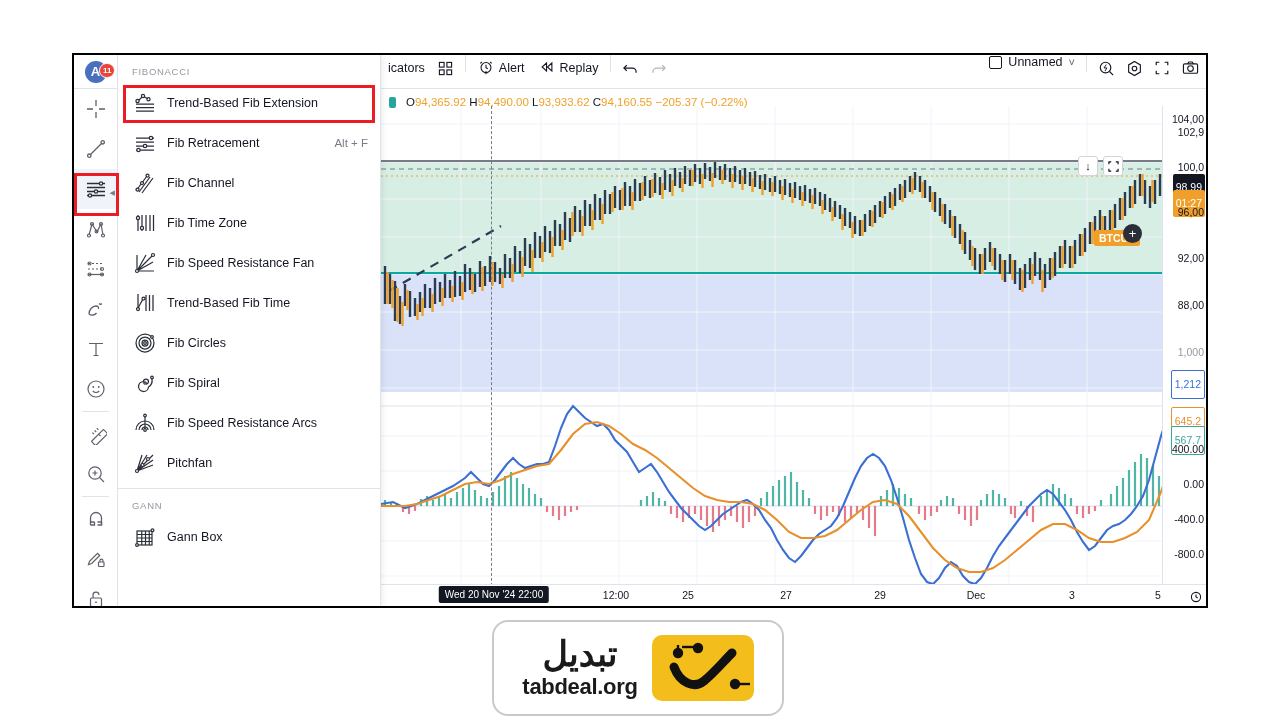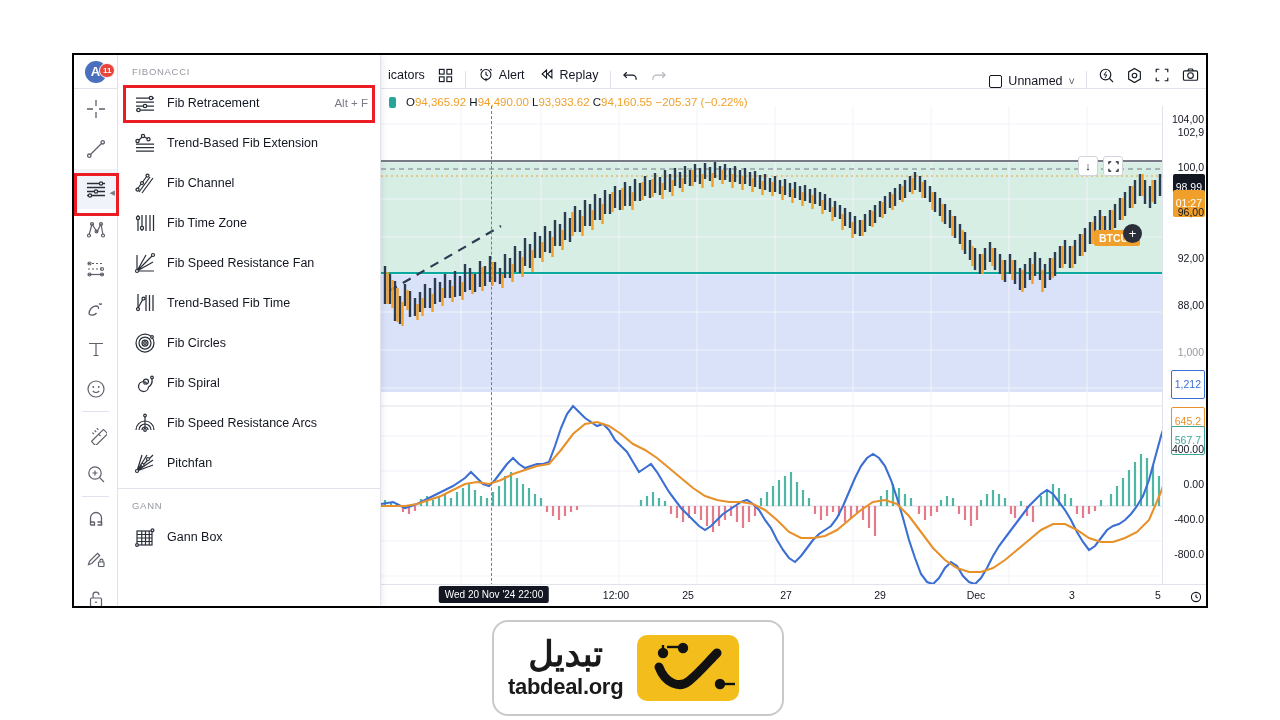--- a/index.html
+++ b/index.html
@@ -101,21 +101,21 @@
     width: 252px; height: 38px;
     border: 3px solid #ec1c24;
     z-index: 8; pointer-events: none;
   }
 
   
   #top-bar {
     position: absolute; left: 307px; top: 0; right: 0; height: 34px;
     background: #ffffff;
     border-bottom: 1px solid #e0e3eb;
-    display: flex; align-items: flex-end;
+    display: flex; align-items: flex-start;
     z-index: 3;
   }
   .tb-btn {
     display: flex; align-items: center; gap: 5px;
     height: 26px; padding: 0 7px; border-radius: 4px;
     font-size: 12.5px; color: #131722; cursor: pointer; white-space: nowrap;
   }
   .tb-sep { width: 1px; height: 17px; background: #e0e3eb; margin: 0 5px; }
   .tb-spacer { flex: 1 1 auto; }
   .tb-icon-btn {
@@ -206,21 +206,21 @@
     z-index: 6; cursor: pointer;
   }
 
   
   #logo-wrap {
     position: absolute; left: 492px; top: 620px;
     width: 292px; height: 96px;
     background: #ffffff;
     border: 2px solid #c9c9c9;
     border-radius: 16px;
-    display: flex; align-items: center; 
+    display: flex; align-items: center; justify-content: center;
     gap: 14px;
     padding: 6px 14px;
   }
   #logo-text { text-align: center; }
   #logo-fa {
     font-size: 35px; font-weight: bold; color: #1a1a1a;
     direction: rtl; line-height: 1.05;
   }
   #logo-en {
     font-size: 22px; font-weight: bold; color: #1a1a1a;
@@ -356,41 +356,41 @@
     <div id="rail-highlight"></div>
   </div>
 
   <div id="fib-panel">
 
     <div class="fib-section-title">FIBONACCI</div>
 
     <div class="fib-item">
       <span class="fib-ico">
         <svg width="24" height="24" viewBox="0 0 24 24" fill="none" stroke="#2a2e39" stroke-width="1.25">
-          <path d="M3 7h18M3 11h18M3 15h18M3 19h18"></path>
-          <circle cx="18" cy="7" r="1.7" fill="#fff"></circle>
-          <circle cx="12" cy="15" r="1.7" fill="#fff"></circle>
-          <circle cx="5.5" cy="19" r="1.7" fill="#fff"></circle>
-        </svg>
-      </span>
-      <span class="fib-label">Fib Retracement</span>
-      <span class="fib-key">Alt + F</span>
-    </div>
-
-    <div class="fib-item">
-      <span class="fib-ico">
-        <svg width="24" height="24" viewBox="0 0 24 24" fill="none" stroke="#2a2e39" stroke-width="1.25">
           <path d="M3 13h18M3 16.5h18M3 20h18"></path>
           <path d="M5 10l5-5 5 3"></path>
           <circle cx="10" cy="5" r="1.6" fill="#fff"></circle>
           <circle cx="4.5" cy="10" r="1.6" fill="#fff"></circle>
           <circle cx="15.5" cy="8.3" r="1.6" fill="#fff"></circle>
         </svg>
       </span>
       <span class="fib-label">Trend-Based Fib Extension</span>
+    </div>
+
+    <div class="fib-item">
+      <span class="fib-ico">
+        <svg width="24" height="24" viewBox="0 0 24 24" fill="none" stroke="#2a2e39" stroke-width="1.25">
+          <path d="M3 7h18M3 11h18M3 15h18M3 19h18"></path>
+          <circle cx="18" cy="7" r="1.7" fill="#fff"></circle>
+          <circle cx="12" cy="15" r="1.7" fill="#fff"></circle>
+          <circle cx="5.5" cy="19" r="1.7" fill="#fff"></circle>
+        </svg>
+      </span>
+      <span class="fib-label">Fib Retracement</span>
+      <span class="fib-key">Alt + F</span>
     </div>
 
     <div class="fib-item">
       <span class="fib-ico">
         <svg width="24" height="24" viewBox="0 0 24 24" fill="none" stroke="#2a2e39" stroke-width="1.25">
           <path d="M3 20L14 5M6 21L17 6M9 22L20 7"></path>
           <circle cx="14.5" cy="4.6" r="1.5" fill="#fff"></circle>
           <circle cx="9" cy="12" r="1.5" fill="#fff"></circle>
           <circle cx="4.5" cy="18.5" r="1.5" fill="#fff"></circle>
         </svg>

